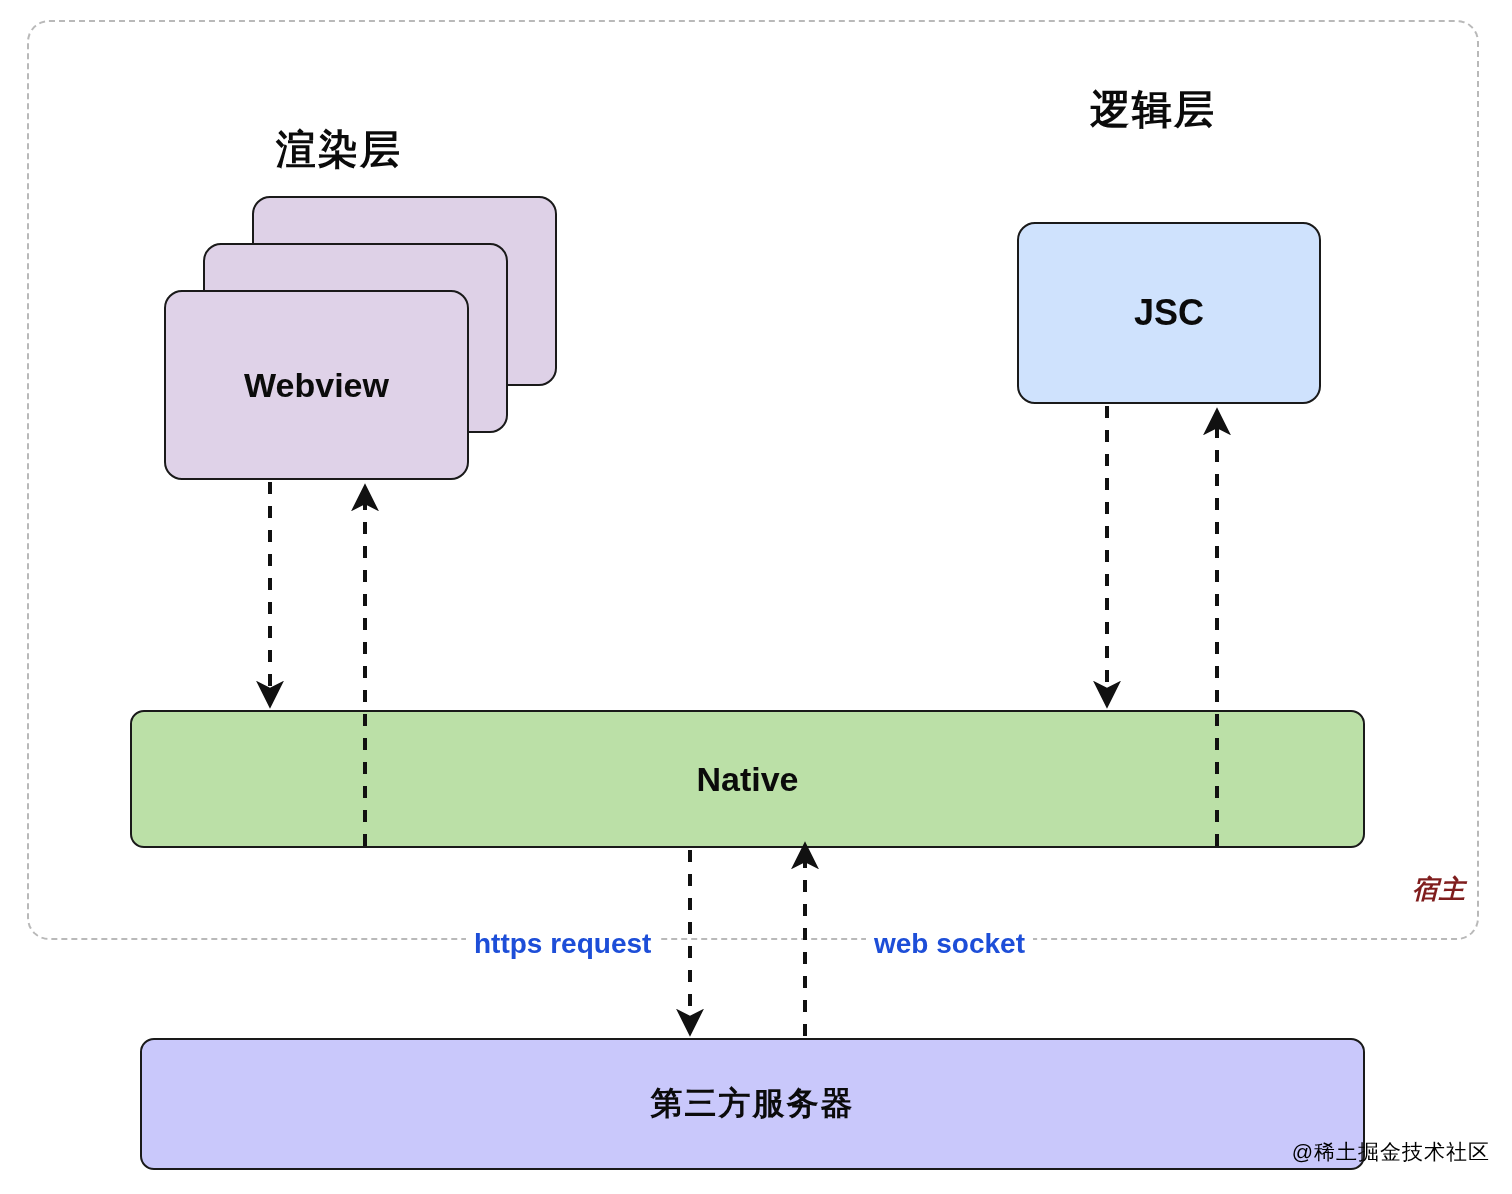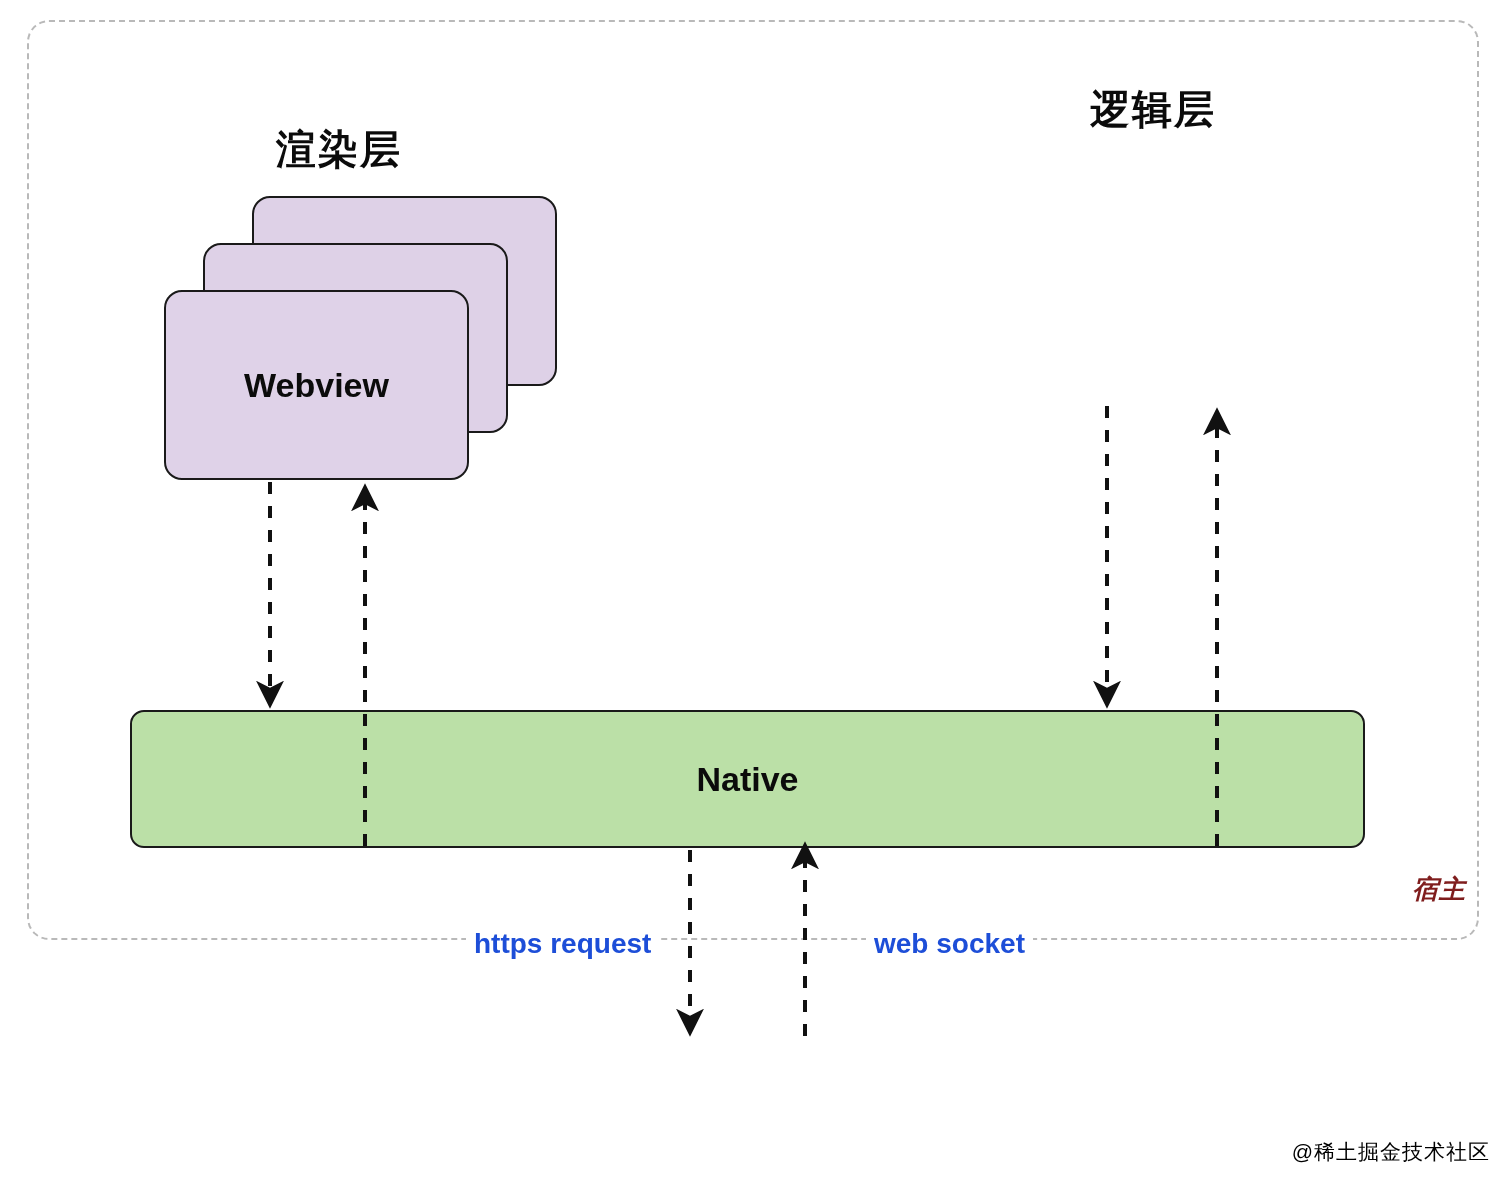--- a/index.html
+++ b/index.html
@@ -147,25 +147,31 @@
 
   <div class="col-title" id="title-render">渲染层</div>
   <div class="col-title" id="title-logic">逻辑层</div>
 
   <div class="node wv-back2"></div>
   <div class="node wv-back1"></div>
   <div class="node wv-front">
     <span class="node-label">Webview</span>
   </div>
 
+  <div class="node jsc">
+    <span class="node-label">JSC</span>
+  </div>
 
   <div class="node native">
     <span class="node-label">Native</span>
   </div>
 
+  <div class="node server">
+    <span class="node-label">第三方服务器</span>
+  </div>
 
   <svg id="arrows" viewBox="0 0 1512 1194" xmlns="http://www.w3.org/2000/svg">
     <defs>
       <marker id="arrowhead" viewBox="0 0 12 12" refX="10" refY="6" markerWidth="7" markerHeight="7" orient="auto-start-reverse">
         <path d="M 0 0 L 12 6 L 0 12 L 3 6 Z" fill="#111111"></path>
       </marker>
     </defs>
 
     <line x1="270" y1="482" x2="270" y2="704" stroke="#111111" stroke-width="4" stroke-dasharray="12 12" marker-end="url(#arrowhead)"></line>
 

